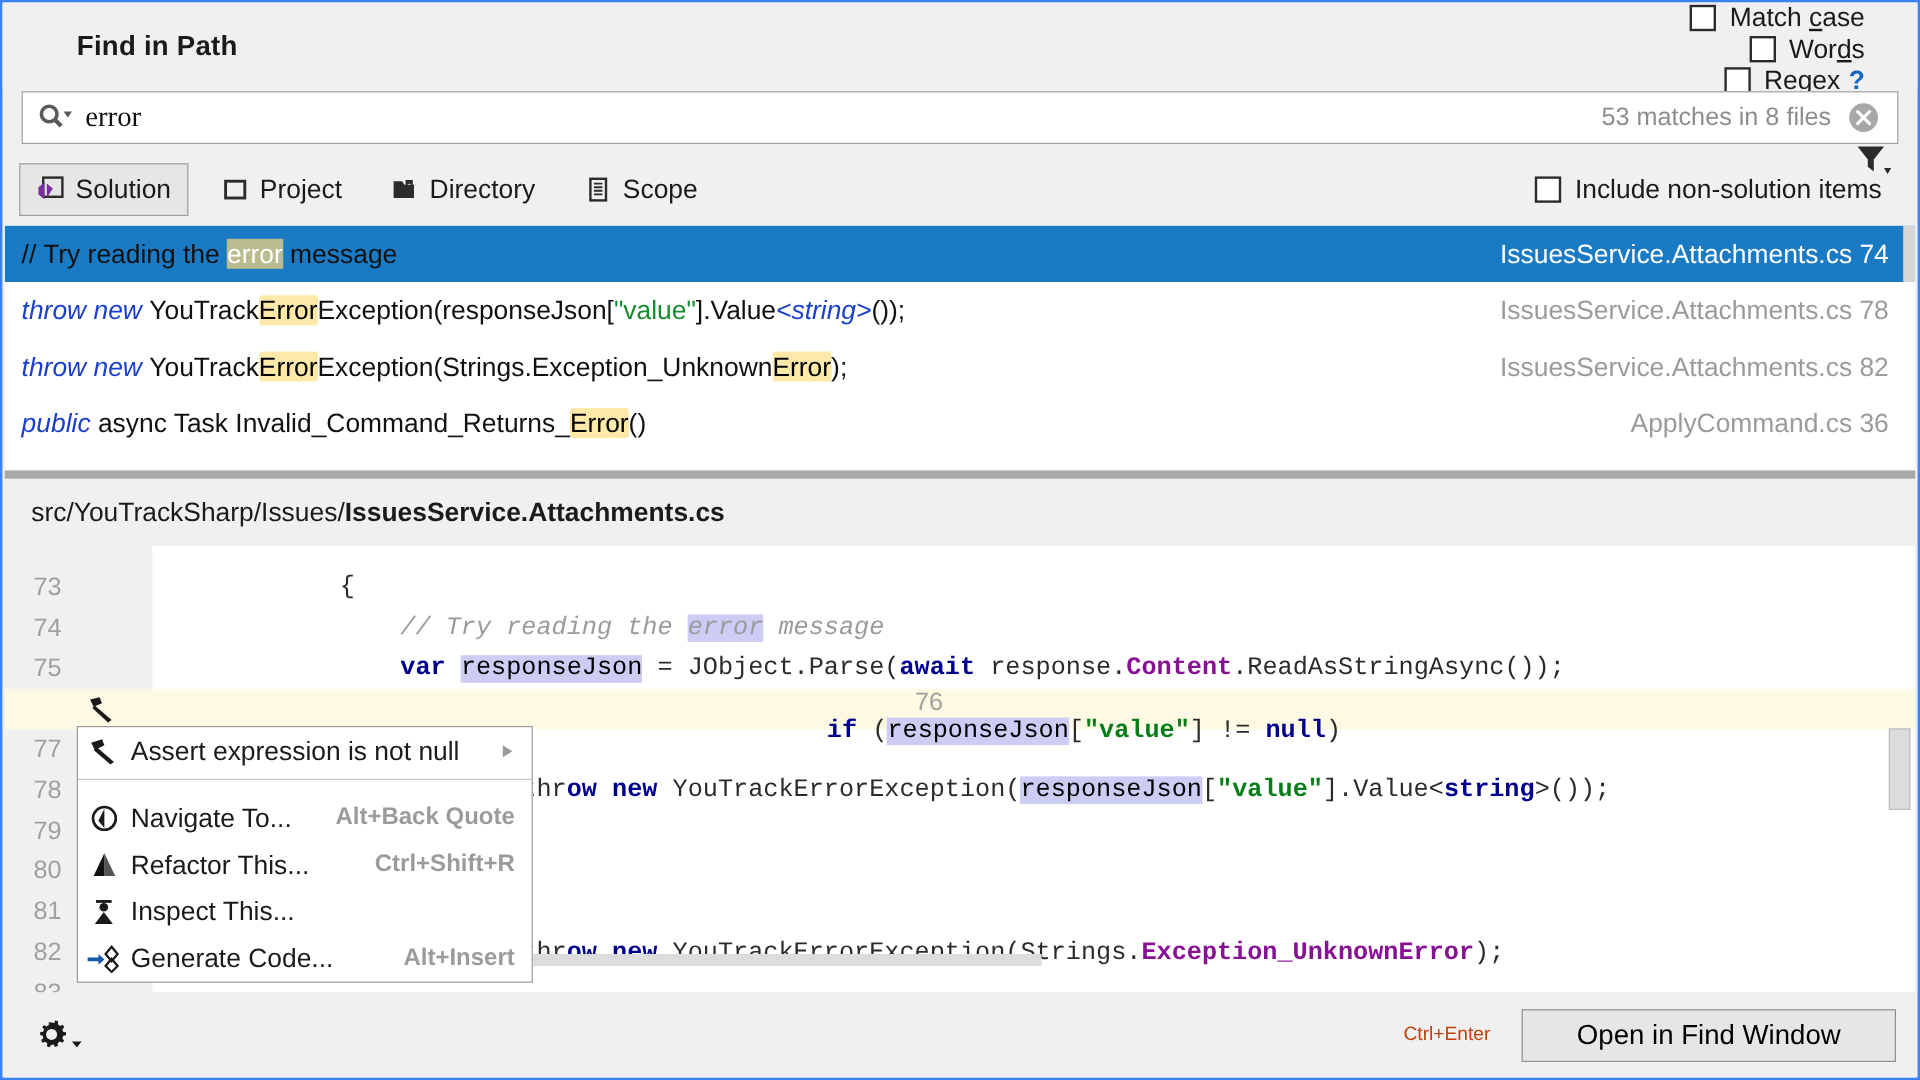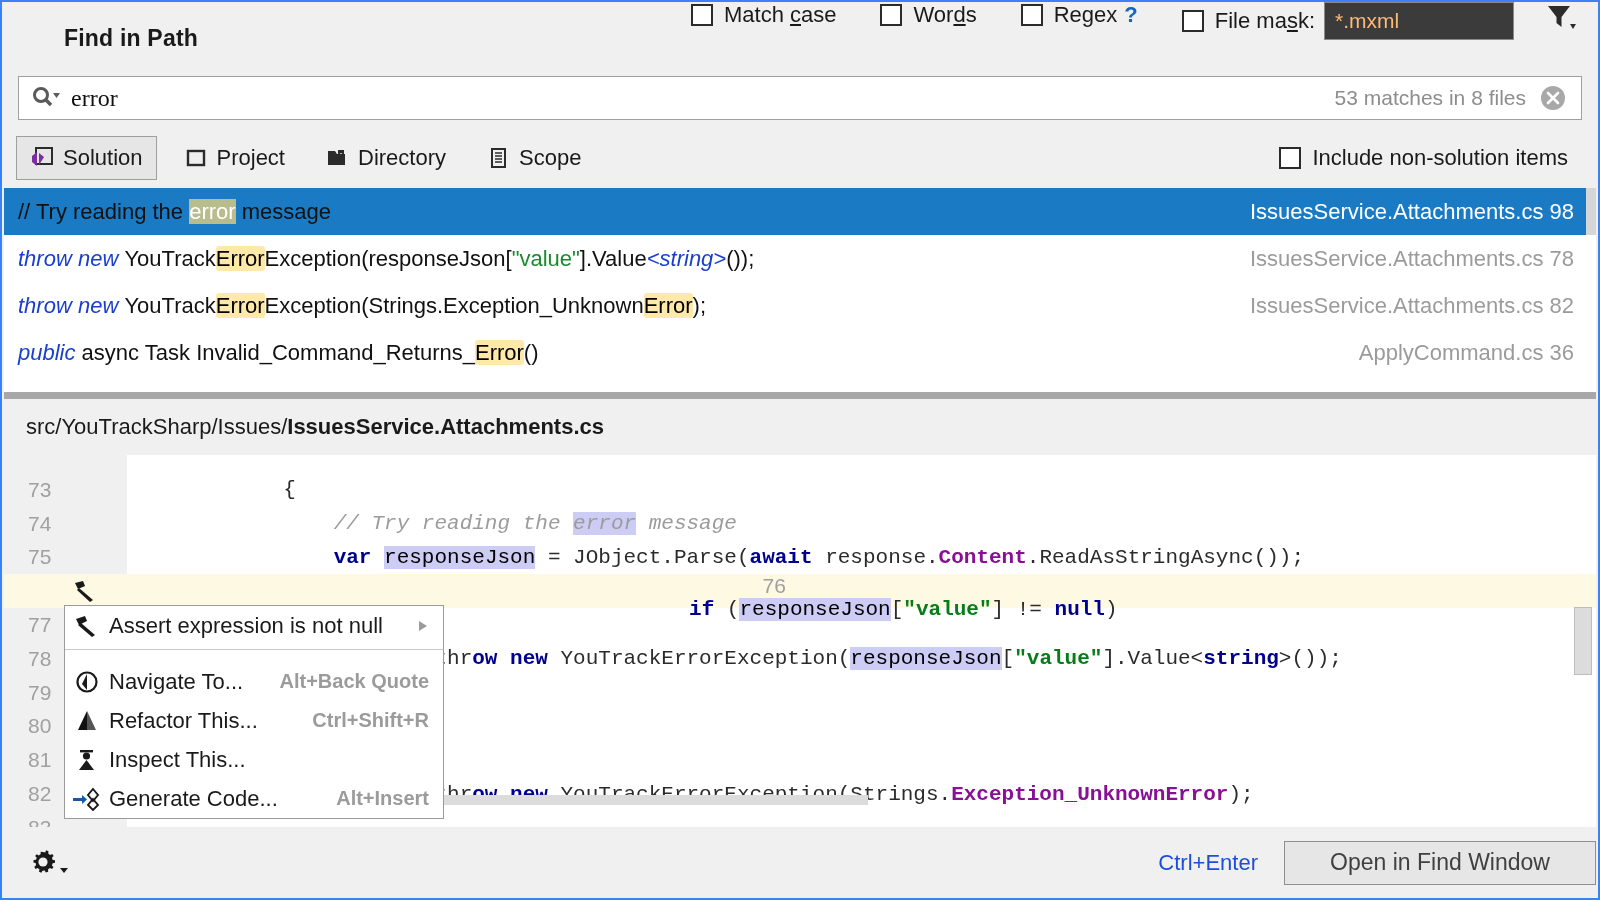--- a/index.html
+++ b/index.html
@@ -20,21 +20,21 @@
   
   .header {
     position: absolute; left: 0; top: 0; width: 1596px; height: 72px;
     background: #f0f0f0;
     display: flex; align-items: center;
   }
   .title {
     font-size: 23px; font-weight: bold; color: #1a1a1a;
     margin-left: 62px; letter-spacing: .2px;
   }
-  .opts { margin-left: auto; display: flex; align-items: flex-start; height: 100%; }
+  .opts { margin-left: auto; display: flex; align-items: flex-end; height: 100%; flex-direction: column; }
   .chk-wrap { display: flex; align-items: center; margin-right: 44px; cursor: default; }
   .chk-box {
     width: 22px; height: 22px; border: 2px solid #2b2b2b; background: #fff;
     margin-right: 11px; flex: none;
   }
   .chk-label { font-size: 22px; color: #1a1a1a; white-space: nowrap; }
   .chk-label u { text-decoration: underline; }
   .qmark { color: #1565c0; font-weight: bold; font-size: 22px; margin-left: 7px; }
   .mask-wrap { display: flex; align-items: center; margin-right: 30px; }
   .mask-field {
@@ -175,26 +175,26 @@
   .ctx-sep { height: 1px; background: #c8c8c8; margin: 4px 0; }
   .ctx-gap { height: 8px; }
 
   
   .footer {
     position: absolute; left: 2px; bottom: 0; width: 1592px; height: 71px;
     background: #f0f0f0; display: flex; align-items: center;
   }
   .gear { margin-left: 22px; display: flex; align-items: center; cursor: pointer; }
   .foot-key {
-    margin-left: auto; font-size: 22px; color: #1d4ed8; margin-right: 26px;
+    margin-left: auto; font-size: 16px; color: #c2410c; margin-right: 26px;
   }
   .open-btn {
     width: 312px; height: 44px; background: #e6e6e6; border: 1px solid #8f8f8f;
     display: flex; align-items: center; justify-content: center;
-    font-size: 23px; color: #404040; margin-right: 0; cursor: pointer;
+    font-size: 23px; color: #000000; margin-right: 16px; cursor: pointer;
   }
 </style>
 </head>
 <body>
 
 <div id="root">
 
   <div class="header">
     <div class="title">Find in Path</div>
 
@@ -293,21 +293,21 @@
 
     <div class="chk-wrap incl-wrap">
       <div class="chk-box"></div>
       <div class="chk-label">Include non-solution items</div>
     </div>
   </div>
 
   <div class="results" id="results-host">
       <div class="res-row active">
         <div class="res-code"><span class="tk-pl">// Try reading the </span><span class="hl">error</span><span class="tk-pl"> message</span></div>
-        <div class="res-loc">IssuesService.Attachments.cs 98</div>
+        <div class="res-loc">IssuesService.Attachments.cs 74</div>
         <div class="res-scroll"></div>
       </div>
       <div class="res-row">
         <div class="res-code"><span class="tk-kw">throw new </span><span class="tk-pl">YouTrack</span><span class="hl">Error</span><span class="tk-pl">Exception(responseJson[</span><span class="tk-str">"value"</span><span class="tk-pl">].Value</span><span class="tk-kw">&lt;string&gt;</span><span class="tk-pl">());</span></div>
         <div class="res-loc">IssuesService.Attachments.cs 78</div>
       </div>
       <div class="res-row">
         <div class="res-code"><span class="tk-kw">throw new </span><span class="tk-pl">YouTrack</span><span class="hl">Error</span><span class="tk-pl">Exception(Strings.Exception_Unknown</span><span class="hl">Error</span><span class="tk-pl">);</span></div>
         <div class="res-loc">IssuesService.Attachments.cs 82</div>
       </div>

